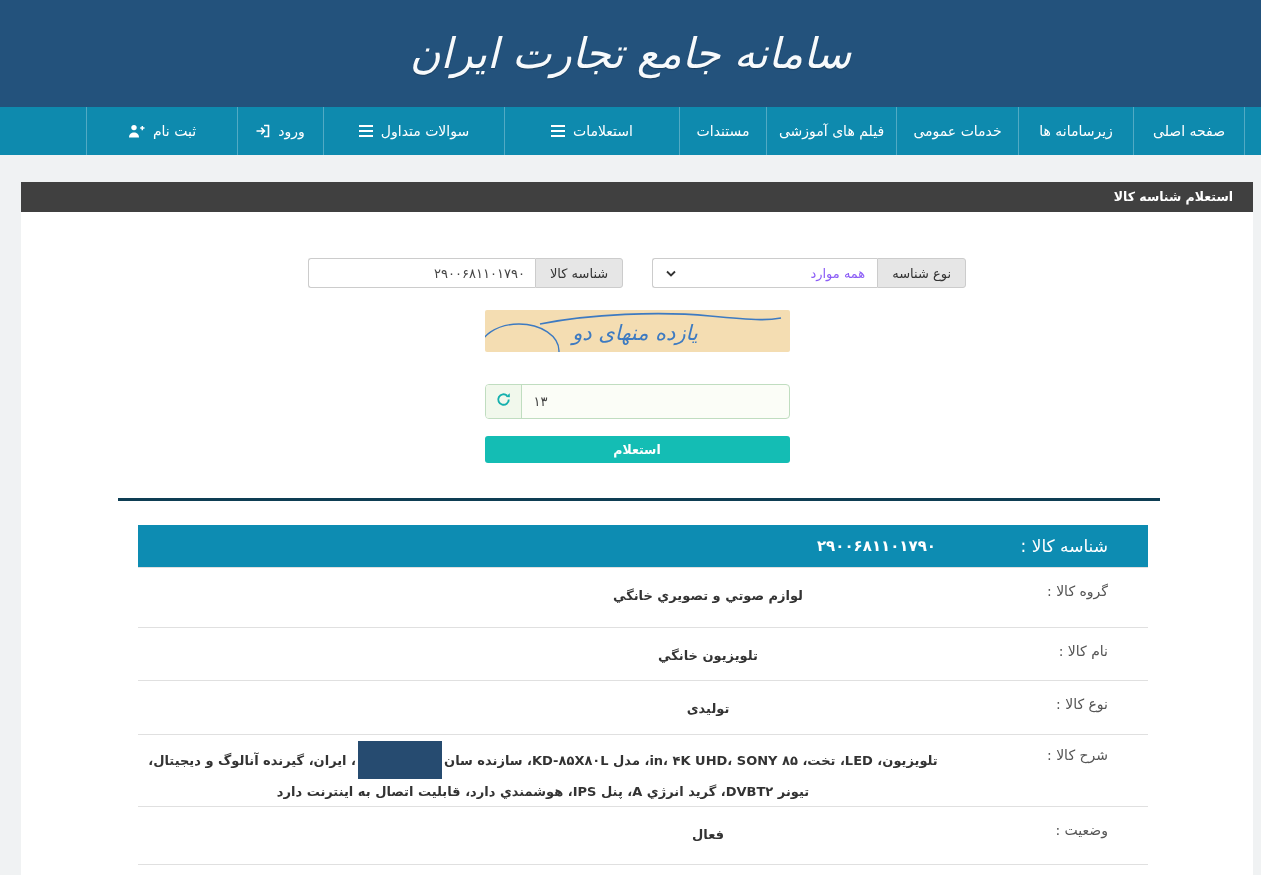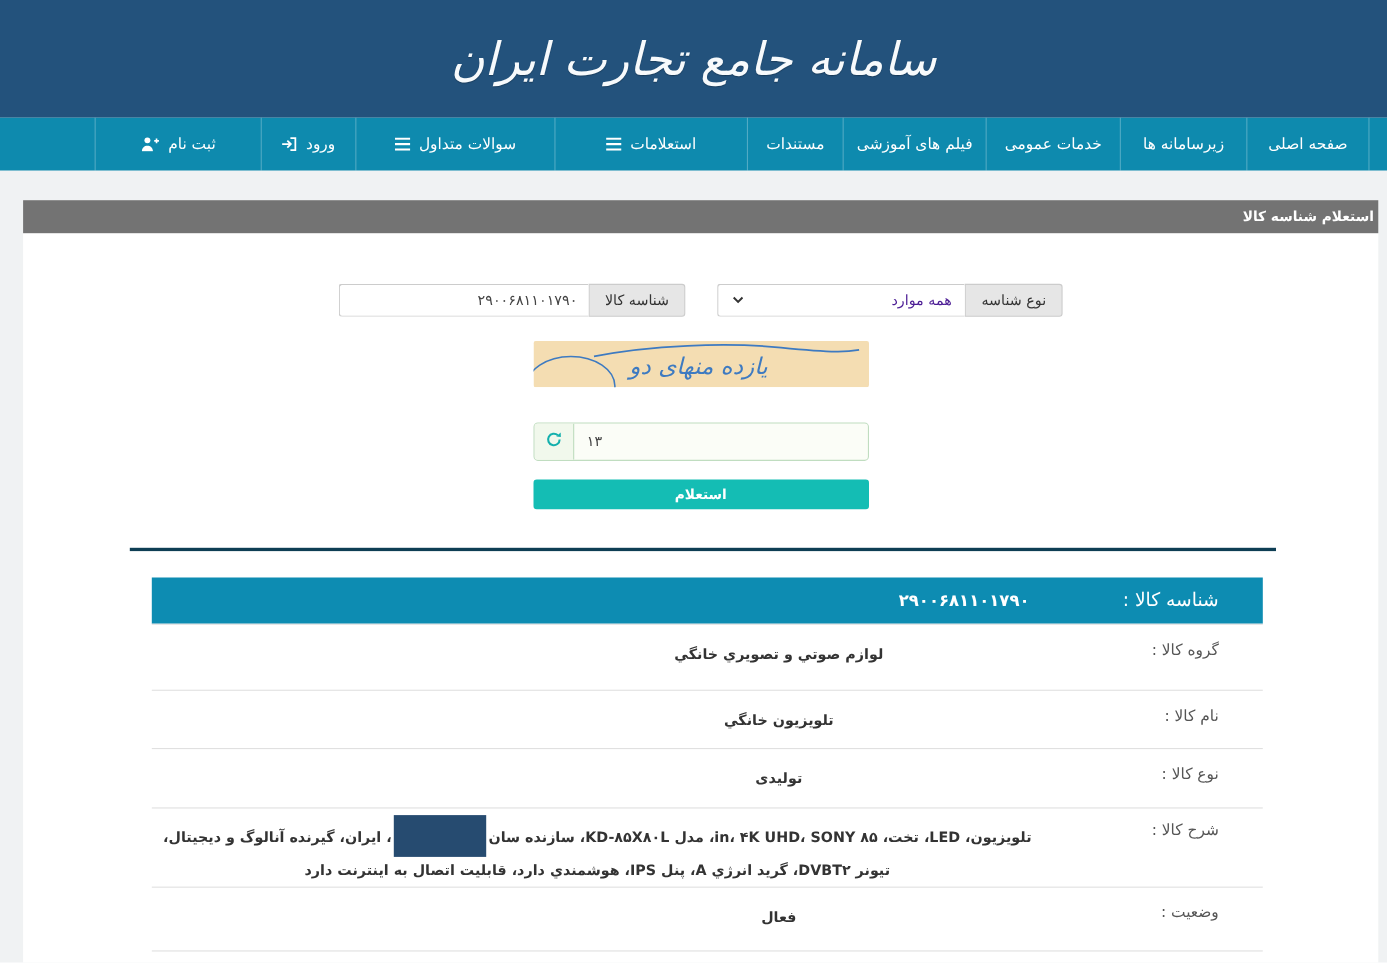--- a/index.html
+++ b/index.html
@@ -42,43 +42,43 @@
   .nav-filler { flex:1; }
   .nav-icon { display:flex; align-items:center; }
 
   
   .card {
     margin:27px 8px 0 21px;
     background:#fff;
   }
   .page-title-bar {
     height:30px; line-height:30px;
-    background:#737373; color:#fff;
+    background:#404040; color:#fff;
     font-size:12.5px; font-weight:bold;
-    padding:0 4px;
+    padding:0 20px;
   }
 
   
   .form-row {
     margin-top:46px;
     display:flex; justify-content:center; gap:29px;
   }
   .input-group { display:flex; height:30px; }
   .input-addon {
     background:#e6e6e6; border:1px solid #ccc;
     color:#333; font-size:13px;
     display:flex; align-items:center; padding:0 14px;
     border-radius:0 3px 3px 0;
     white-space:nowrap;
   }
   .select-box {
     width:225px; background:#fff; border:1px solid #ccc; border-right:none;
     border-radius:3px 0 0 3px;
     display:flex; align-items:center; justify-content:space-between;
-    padding:0 12px; font-size:13px; color:#4c1d95; cursor:pointer;
+    padding:0 12px; font-size:13px; color:#8b5cf6; cursor:pointer;
   }
   .text-input {
     width:227px; border:1px solid #ccc; border-right:none;
     border-radius:3px 0 0 3px;
     font-family:"DejaVu Sans", sans-serif;
     font-size:13px; color:#444; padding:0 10px;
     text-align:right; outline:none; background:#fff;
   }
 
   .captcha-wrap { width:305px; margin:22px auto 0; }

